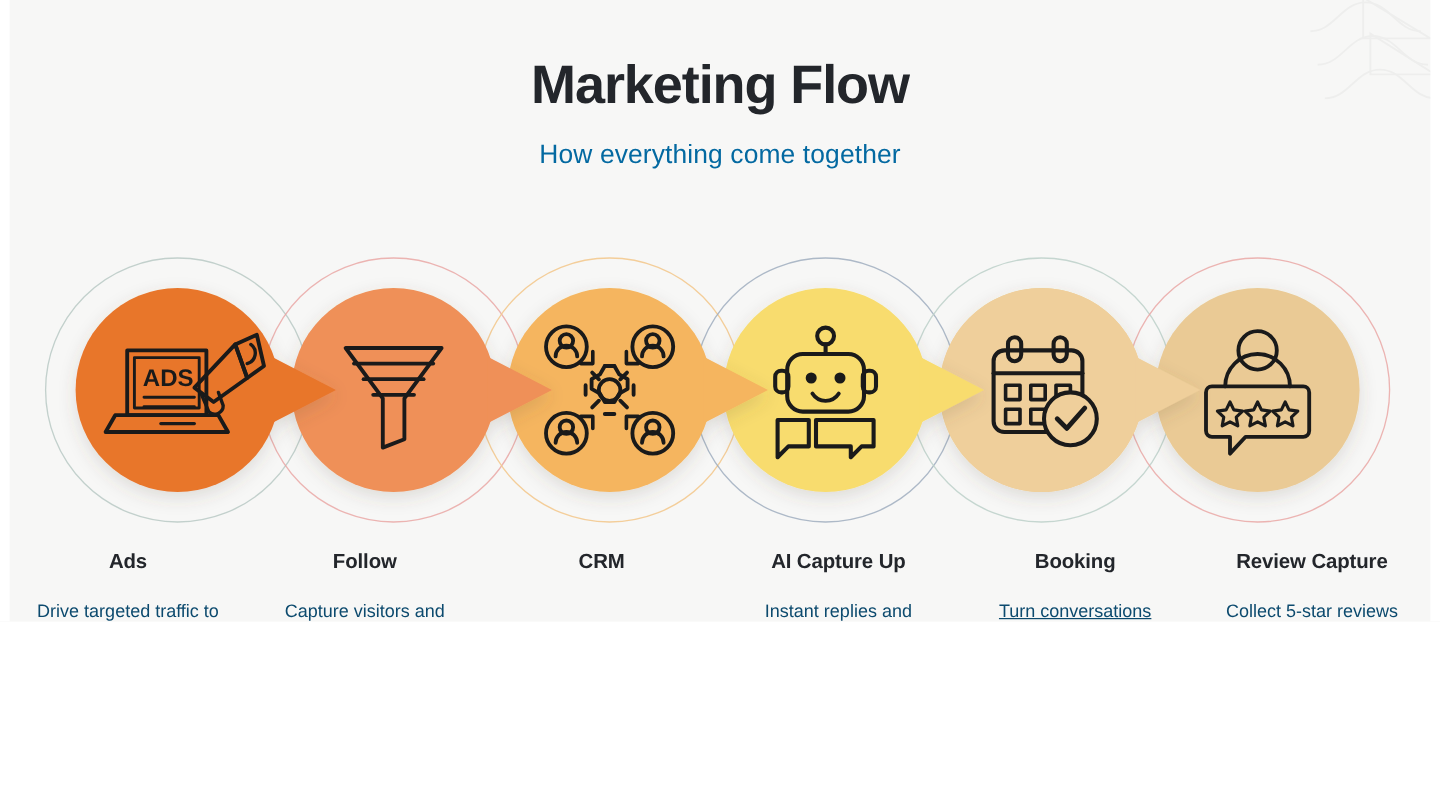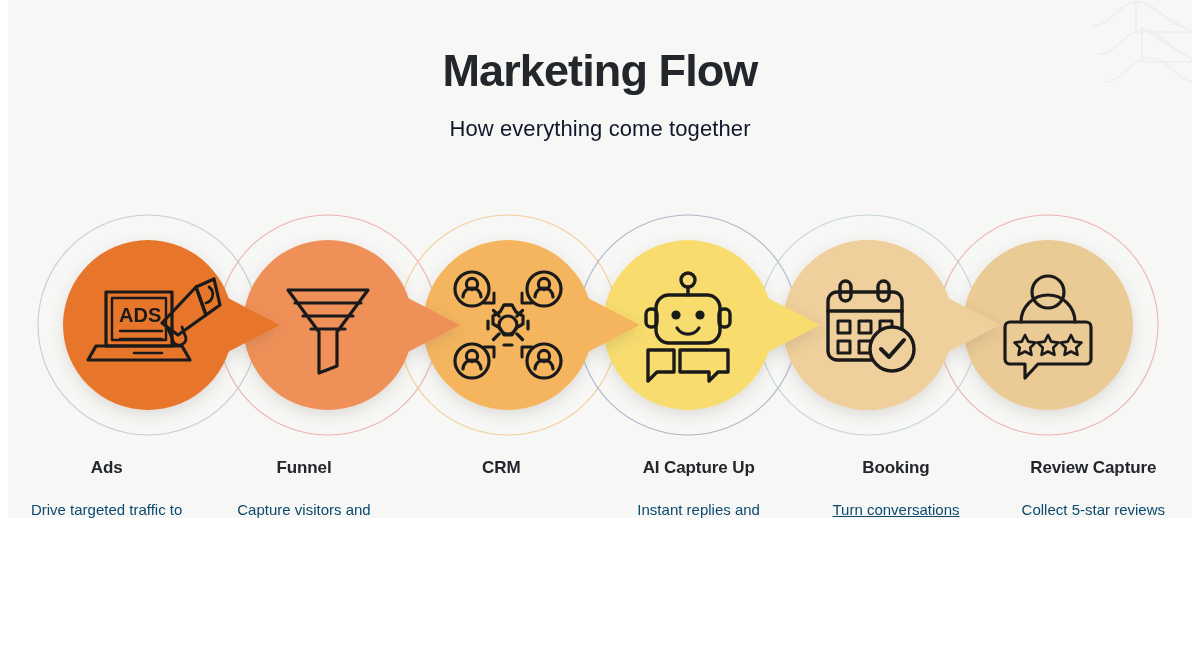--- a/index.html
+++ b/index.html
@@ -62,21 +62,21 @@
     font-size: 45px;
     font-weight: 700;
     letter-spacing: -0.9px;
     color: #23262b;
     line-height: 1.08;
   }
   .page-subtitle {
     margin-top: 20px;
     font-size: 22px;
     font-weight: 400;
-    color: #0f172a;
+    color: #0369a1;
     letter-spacing: 0.1px;
   }
 
   
   .flow {
     position: absolute;
     top: 205px;
     left: 0;
     width: 1200px;
     height: 240px;
@@ -259,21 +259,21 @@
       </g>
     </svg>
   </div>
 
   <div class="captions">
     <div class="caption cap-1">
       <div class="caption-title">Ads</div>
       <div class="caption-desc">Drive targeted traffic to your business and attract potential customers.</div>
     </div>
     <div class="caption cap-2">
-      <div class="caption-title">Funnel</div>
+      <div class="caption-title">Follow</div>
       <div class="caption-desc">Capture visitors and guide them to take action — not just browse.</div>
     </div>
     <div class="caption cap-3">
       <div class="caption-title">CRM</div>
     </div>
     <div class="caption cap-4">
       <div class="caption-title">AI Capture Up</div>
       <div class="caption-desc">Instant replies and automated messages keep leads engaged.</div>
     </div>
     <div class="caption cap-5">

